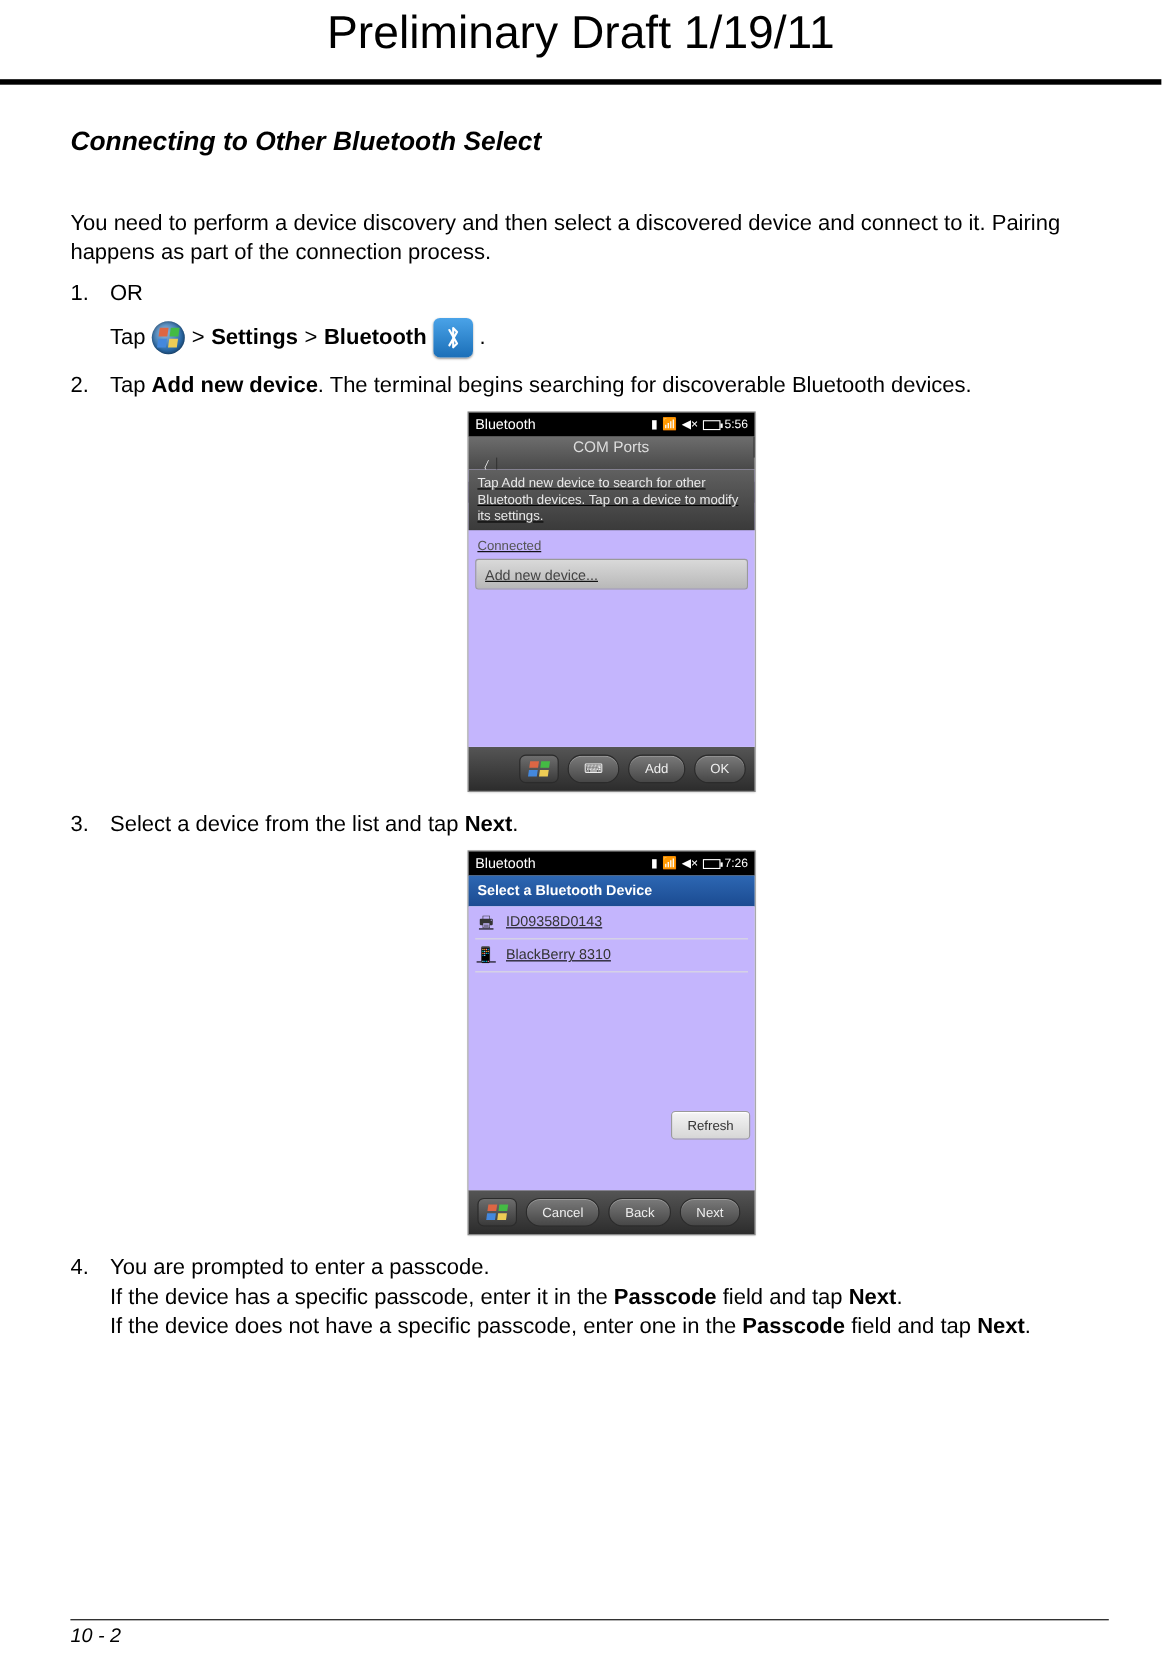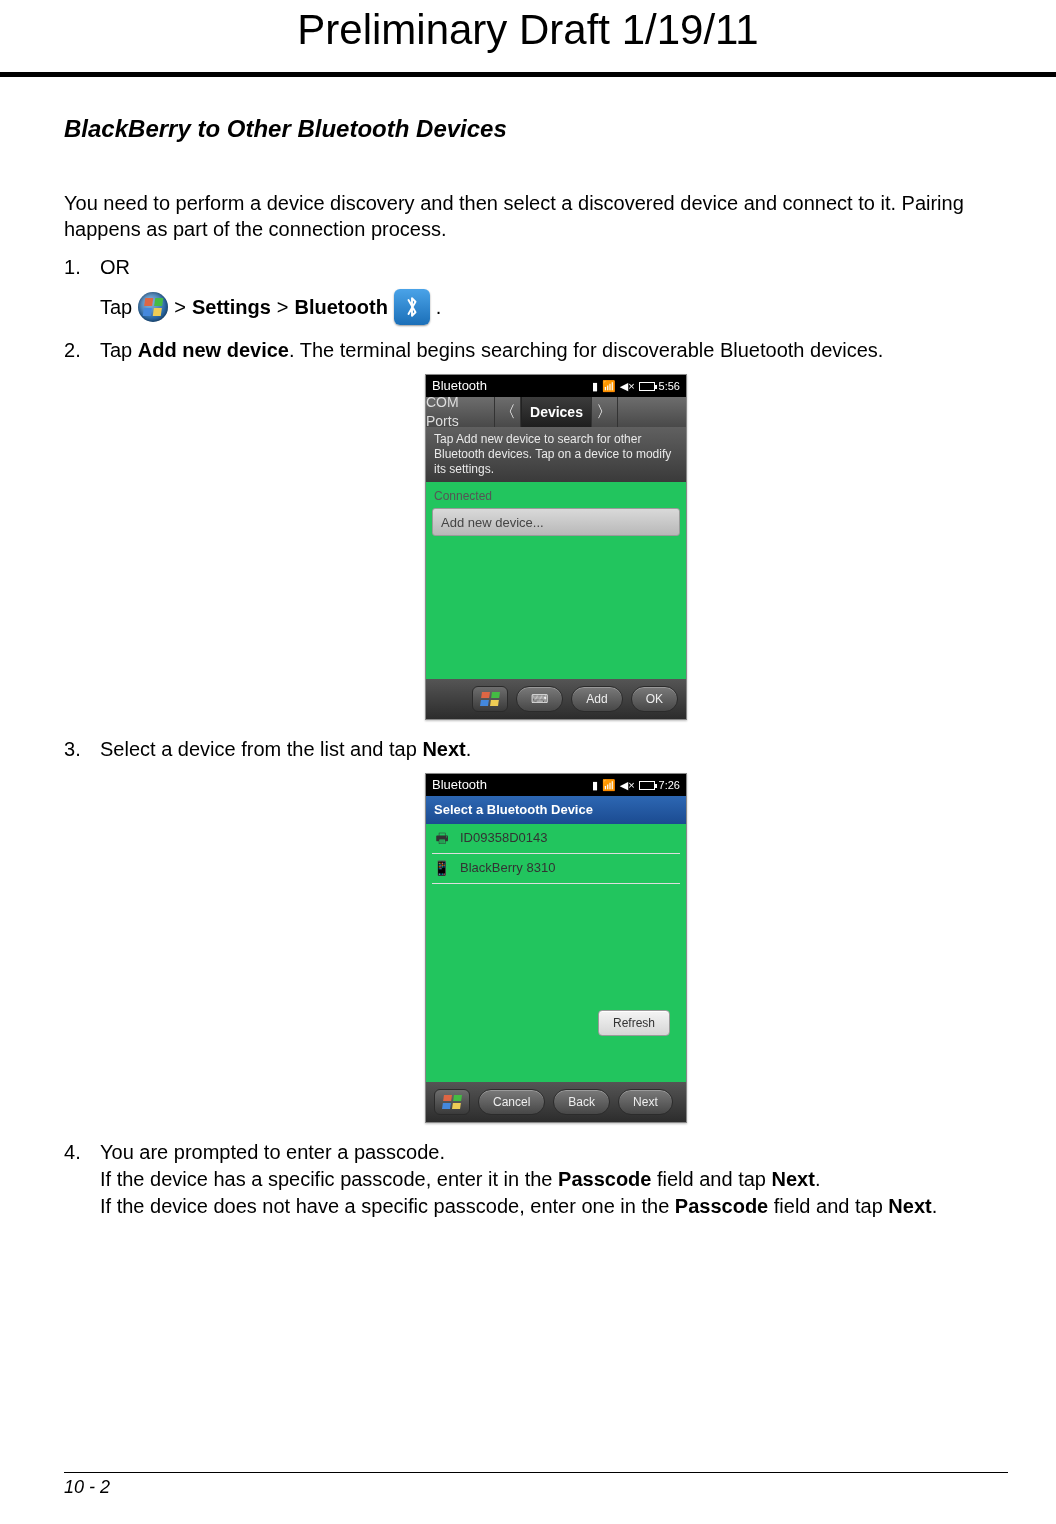--- a/index.html
+++ b/index.html
@@ -104,30 +104,31 @@
       justify-content: space-between;
     }
     .dev-status .title { font-size: 13px; }
     .dev-status .right { display:flex; align-items:center; gap:4px; font-size: 11px; }
     .icon-mini { display:inline-block; }
     .batt { width:16px; height:9px; border:1px solid #fff; position:relative; }
     .batt::after { content:""; position:absolute; right:-3px; top:2px; width:2px; height:4px; background:#fff; }
     .tab-strip {
       height: 30px; display:flex; align-items:stretch;
       background: linear-gradient(#6d6d6d,#494949);
-      color:#ddd; font-size:14px;
+      color:#ddd; font-size:14px;flex-direction:column;
     }
     .tab-strip .seg { flex:1; display:flex; align-items:center; justify-content:center; border-right:1px solid #333; }
     .tab-strip .seg:last-child { border-right:none;margin-top:42px; }
     .tab-strip .seg.active { background: linear-gradient(#3c3c3c,#1e1e1e); color:#fff; font-weight:bold; border-left:1px solid #222;}
     .tab-strip .arrow { width:26px; flex:none; color:#fff; font-size:16px; }
     .dev-body {
       min-height: 252px;
-      background: #22c55e;
+      background: #c4b5fd;
       position:relative;
+      text-decoration:underline;
     }
     .hint-strip {
       background: linear-gradient(#606060,#3a3a3a);
       color:#e9e9e9; font-size:12px; padding:5px 8px; line-height:1.25;
     }
     .gray-label { font-size:12px; color:#555; padding:6px 8px 2px; }
     .add-row {
       margin: 2px 6px;
       height: 28px;
       border-radius: 3px;
@@ -176,21 +177,21 @@
     .dev-list { padding: 0 6px; }
     .dev-item {
       display:flex; align-items:center; gap:8px;
       height:30px; font-size:13px; color:#333;
       border-bottom:1px solid #ddd;
     }
     .dev-item .ico {
       width:20px;height:20px;display:inline-flex;align-items:center;justify-content:center;
       font-size:14px;
     }
-    .refresh-row { position:absolute; bottom:46px; right:16px; }
+    .refresh-row { position:absolute; bottom:46px; right:4px; }
     .refresh-btn {
       height:26px; padding:0 14px; border-radius:4px;
       background: linear-gradient(#f4f4f4,#d6d6d6);
       border:1px solid #9a9a9a; color:#333; font-size:12px;
       box-shadow: inset 0 1px 0 #fff;
     }
 
     
     .page-footer {
       position: absolute;
@@ -202,21 +203,21 @@
     }
   </style>
 </head>
 <body>
 
 <div class="draft-header">Preliminary Draft 1/19/11</div>
 <hr class="thick-rule">
 
 <div class="content">
 
-  <h2 class="section-heading">BlackBerry to Other Bluetooth Devices</h2>
+  <h2 class="section-heading">Connecting to Other Bluetooth Select</h2>
 
   <p class="intro-p">You need to perform a device discovery and then select a discovered device and connect to it. Pairing happens as part of the connection process.</p>
 
   <ol class="steps">
 
     <li>
       <div class="or-line">OR</div>
       <div class="tap-line">
         <span>Tap </span>
         <span class="win-icon"></span>

